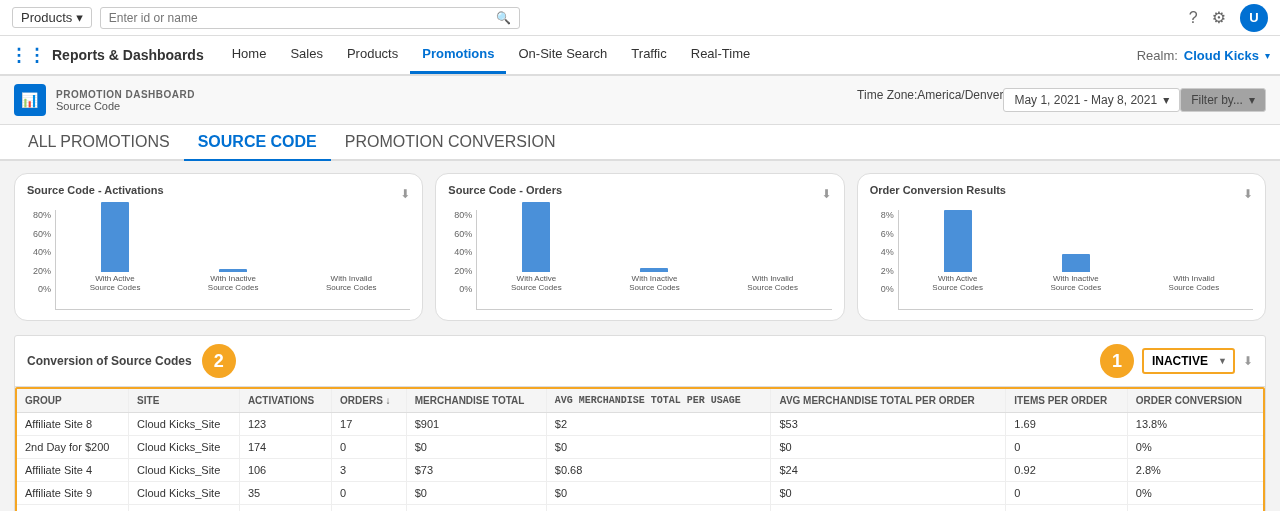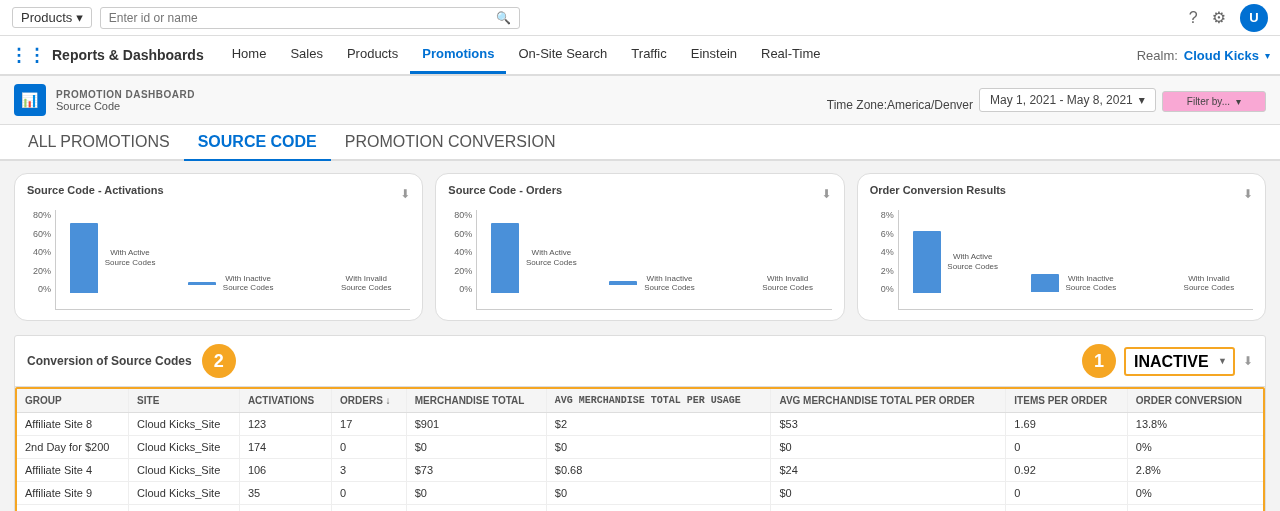--- a/index.html
+++ b/index.html
@@ -98,28 +98,28 @@
       justify-content: space-between;
     }
     .sub-header-left { display: flex; align-items: center; gap: 10px; }
     .sub-header-icon {
       width: 32px; height: 32px; background: #0070d2; border-radius: 4px;
       display: flex; align-items: center; justify-content: center; color: #fff; font-size: 14px;
     }
     .sub-header-titles { display: flex; flex-direction: column; }
     .sub-header-title { font-size: 10px; color: #666; font-weight: bold; letter-spacing: 0.5px; }
     .sub-header-subtitle { font-size: 11px; color: #555; }
-    .sub-header-right { display: flex; align-items: flex-end; gap: 6px; font-size: 12px; color: #444; }
+    .sub-header-right { display: flex; align-items: flex-start; gap: 0; font-size: 12px; color: #444; }
     .date-range-btn {
       border: 1px solid #ccc; border-radius: 3px; padding: 4px 10px;
       background: #fff; cursor: pointer; display: flex; align-items: center; gap: 6px; font-size: 12px;
     }
     .filter-btn {
-      border: 1px solid #ccc; border-radius: 3px; padding: 4px 24px;
-      background: #f9a8d4; cursor: pointer; display: flex; align-items: center; gap: 6px; font-size: 10px;
+      border: 1px solid #ccc; border-radius: 3px; padding: 4px 10px;
+      background: #a3a3a3; cursor: pointer; display: flex; align-items: center; gap: 6px; font-size: 12px;
     }
 
     
     .tabs {
       background: #fff;
       border-bottom: 2px solid #ddd;
       display: flex;
       align-items: stretch;
       padding: 0 14px;
       height: 36px;
@@ -153,35 +153,35 @@
       gap: 0;
       height: 100px;
     }
     .y-axis {
       display: flex; flex-direction: column; justify-content: space-between;
       font-size: 9px; color: #666; padding-bottom: 16px; width: 28px; text-align: right; padding-right: 4px;
     }
     .bars-container {
       flex: 1; display: flex; align-items: flex-end; justify-content: space-around; border-left: 1px solid #ccc; border-bottom: 1px solid #ccc; position: relative; padding-bottom: 16px;
     }
-    .bar-group { display: flex; flex-direction: row; align-items: center; gap: 2px; }
+    .bar-group { display: flex; flex-direction: column; align-items: center; gap: 2px; }
     .bar { width: 28px; background: #4a90d9; border-radius: 1px 1px 0 0; }
     .bar-label { font-size: 8px; color: #555; text-align: center; line-height: 1.2; width: 60px; }
 
     
     .conversion-section { background: #fff; border: 1px solid #ddd; border-radius: 3px; }
     .conversion-header {
       display: flex; align-items: center; justify-content: space-between;
       padding: 8px 12px; border-bottom: 1px solid #ddd;
     }
     .conversion-title { font-size: 12px; font-weight: bold; color: #444; }
     .conversion-controls { display: flex; align-items: center; gap: 8px; }
     .inactive-select {
       border: 2px solid #f5a623; border-radius: 3px; padding: 4px 24px 4px 8px;
-      font-size: 16px; font-weight: bold; background: #fff; cursor: pointer;
+      font-size: 12px; font-weight: bold; background: #fff; cursor: pointer;
       appearance: none; position: relative;
     }
     .select-wrapper { position: relative; display: inline-block; }
     .select-wrapper::after {
       content: '▼'; position: absolute; right: 8px; top: 50%; transform: translateY(-50%);
       font-size: 9px; pointer-events: none; color: #666;
     }
 
     
     .table-container { overflow-x: auto; }
@@ -223,21 +223,20 @@
     <span class="grid-icon">⋮⋮</span>
     <span>Reports &amp; Dashboards</span>
   </div>
   <div class="nav-items">
     <div class="nav-item">Home</div>
     <div class="nav-item">Sales</div>
     <div class="nav-item">Products</div>
     <div class="nav-item active">Promotions</div>
     <div class="nav-item">On-Site Search</div>
     <div class="nav-item">Traffic</div>
-    <div class="nav-item">Einstein</div>
     <div class="nav-item">Real-Time</div>
   </div>
   <div class="nav-realm">
     <span class="realm-label">Realm:</span>
     <span class="realm-value">Cloud Kicks</span>
     <span style="color:#0070d2; font-size:10px;">▾</span>
   </div>
 </div>
 
 <div class="sub-header">

